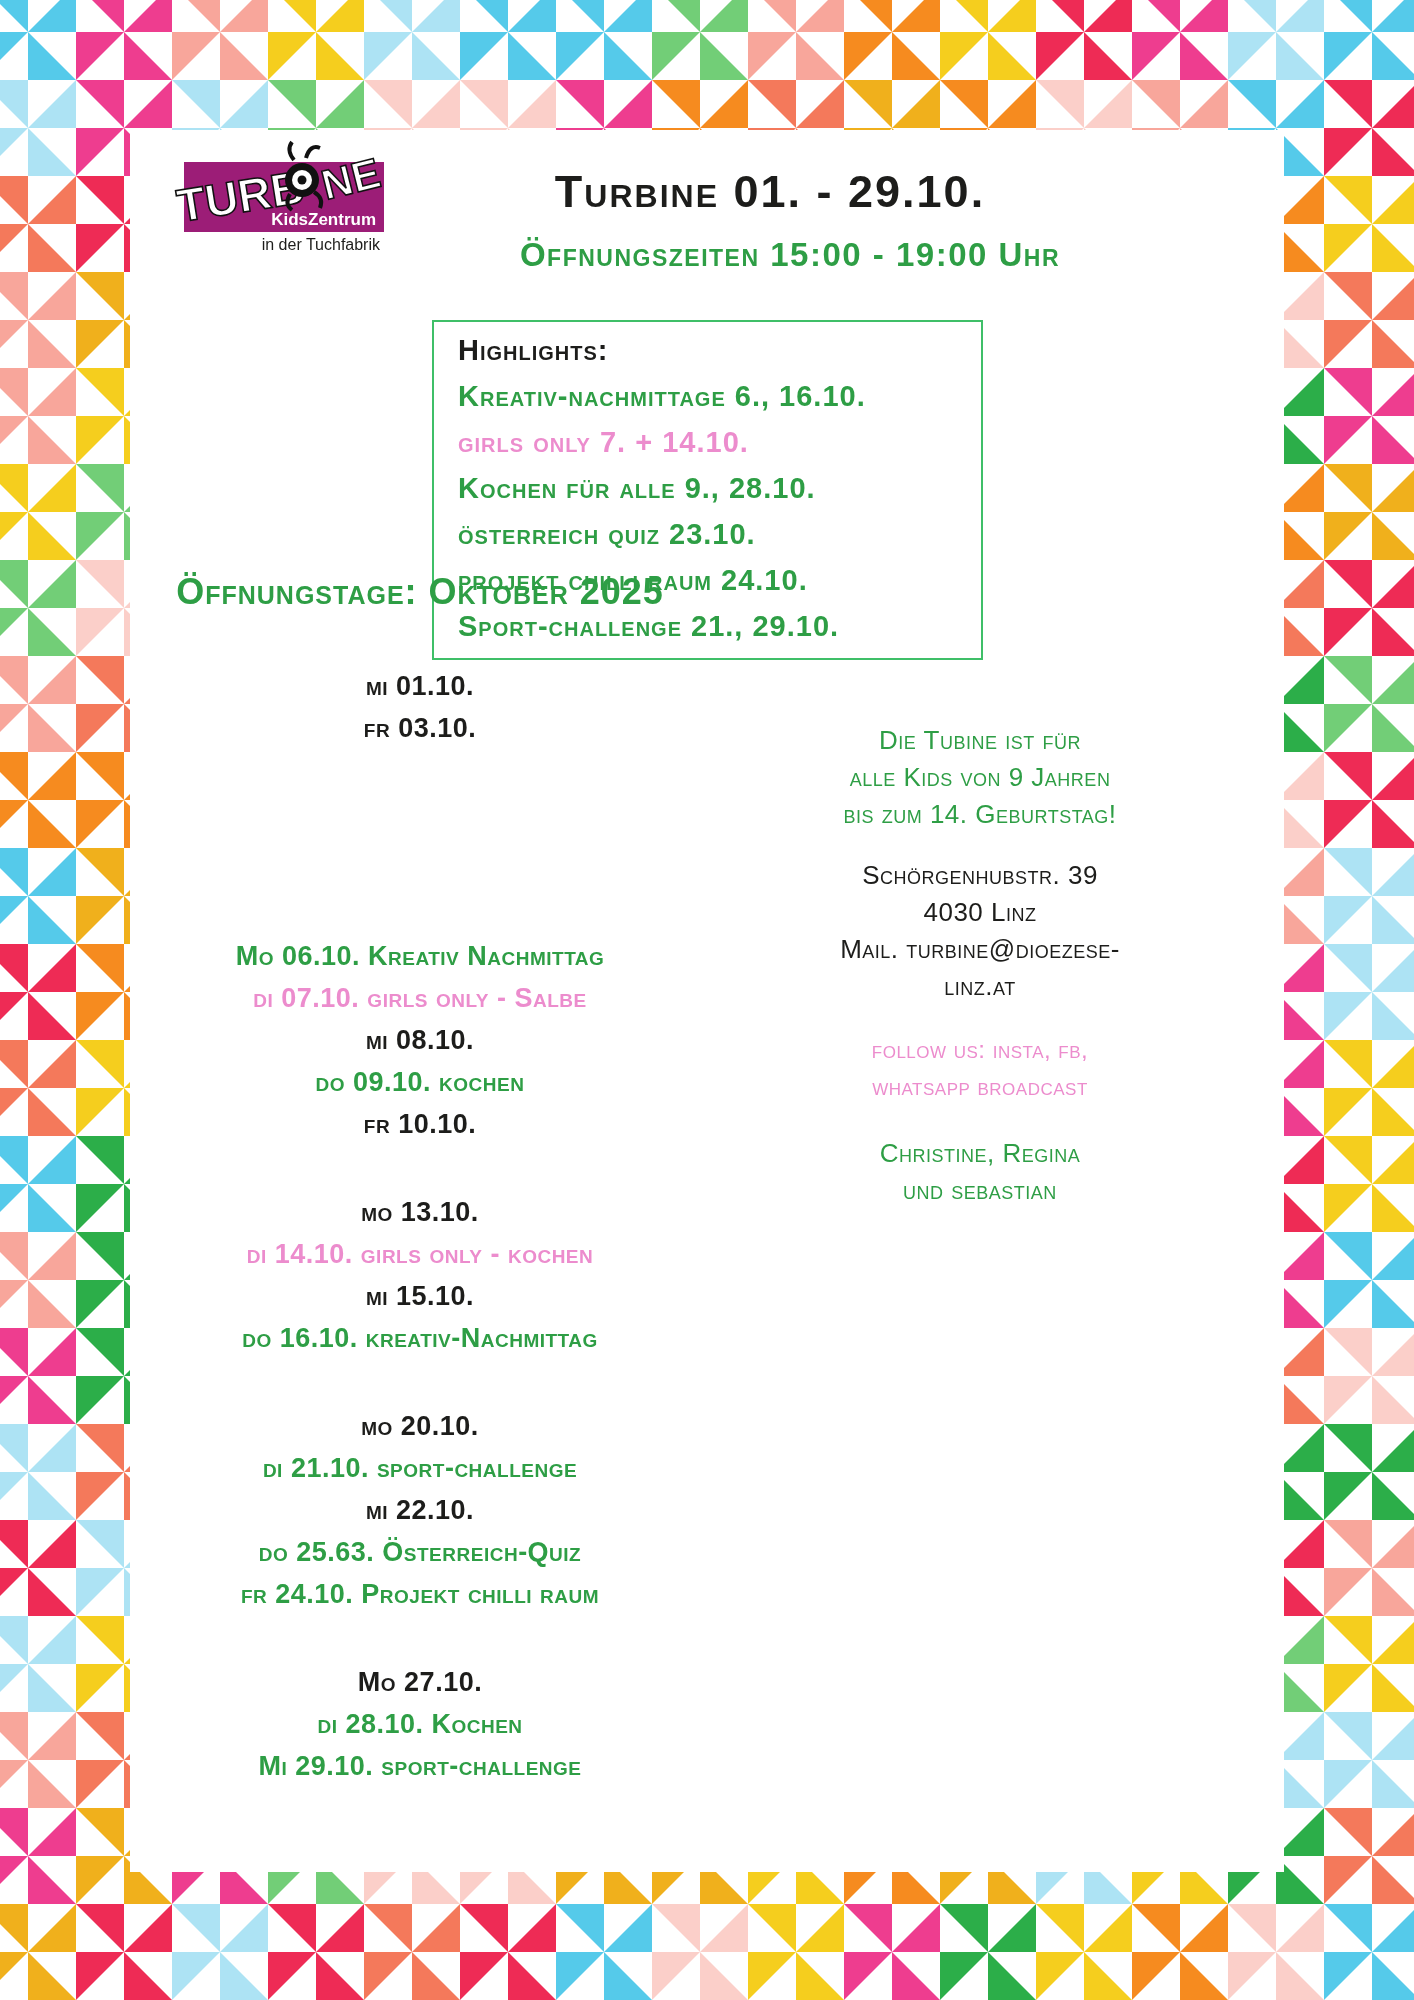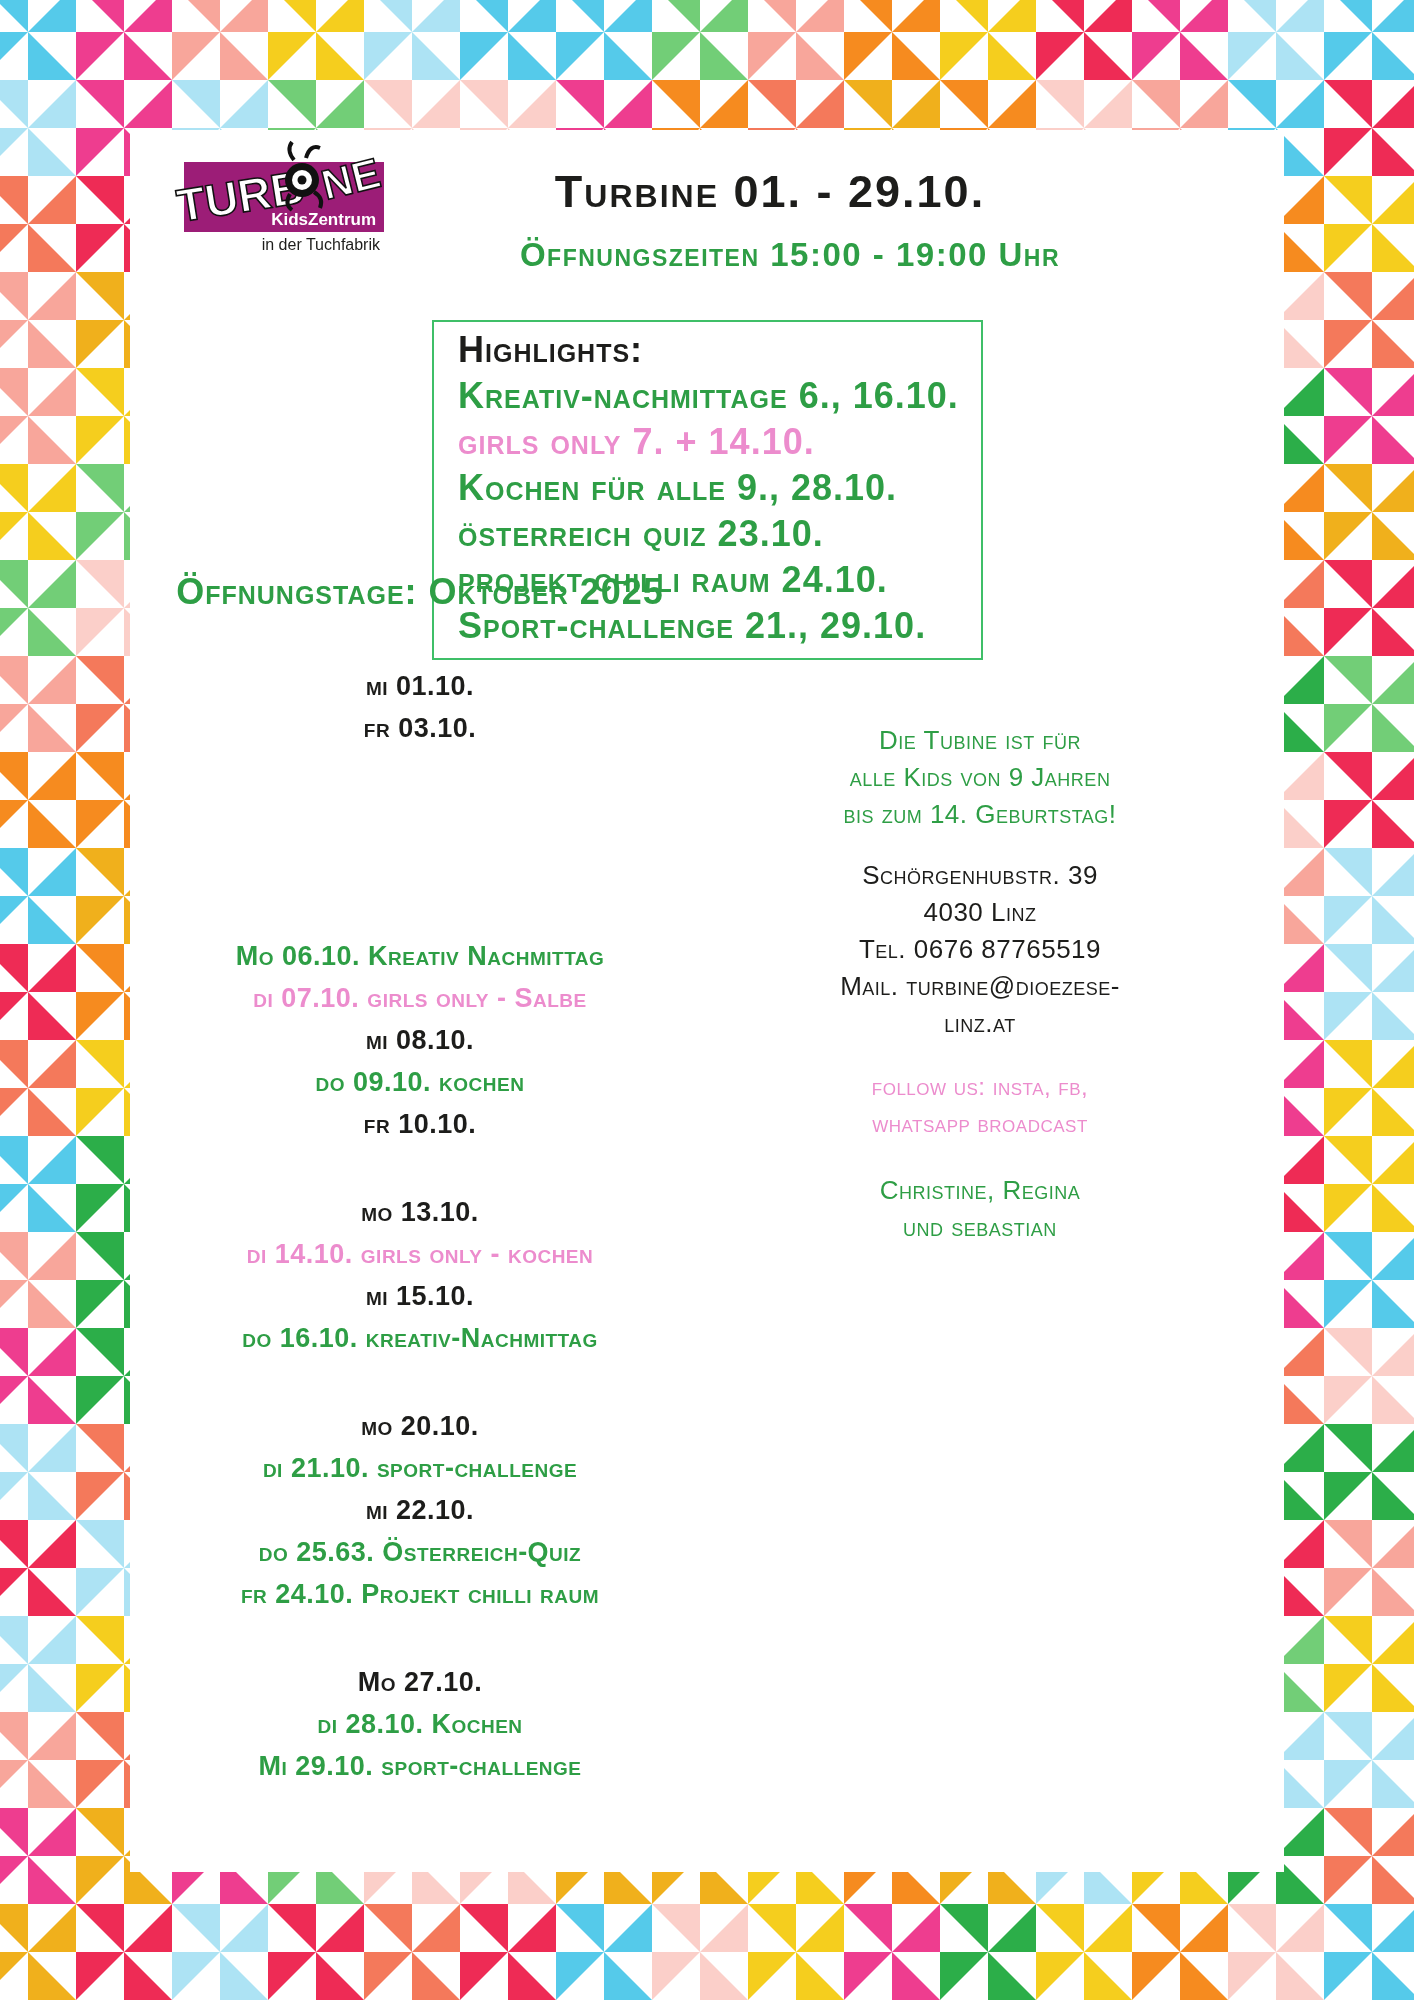--- a/index.html
+++ b/index.html
@@ -13,21 +13,21 @@
 
   #main-title { position:absolute; left:390px; top:166px; width:760px;
     text-align:center; font-size:45px; letter-spacing:2px; color:#1d1d1b;
     font-variant:small-caps; font-weight:bold; }
   #sub-title { position:absolute; left:420px; top:236px; width:740px;
     text-align:center; font-size:33px; letter-spacing:1.5px; color:#2e9e45;
     font-variant:small-caps; font-weight:bold; }
 
   #highlights-box { position:absolute; left:432px; top:320px; width:551px; height:340px;
     border:2px solid #3fbf68; background:#ffffff; padding:5px 0 0 24px; }
-  .hl-line { font-variant:small-caps; font-weight:bold; font-size:36px;
+  .hl-line { font-variant:small-caps; font-weight:bold; font-size:29px;
     line-height:46px; letter-spacing:1px; white-space:nowrap; }
 
   #left-col { position:absolute; left:110px; top:571px; width:620px; text-align:center; }
   #schedule-heading { font-variant:small-caps; font-weight:bold; font-size:36px;
     letter-spacing:1px; color:#2e9e45; line-height:42px; margin-bottom:52px; }
   .sched-group { margin-bottom:46px; }
   .sched-group.first { margin-bottom:186px; }
   .sched-line { font-variant:small-caps; font-weight:bold; font-size:27px;
     letter-spacing:0.5px; line-height:42px; white-space:nowrap; }
 
@@ -633,21 +633,20 @@
 
     <div id="right-col">
         <div class="info-block b1" style="color: rgb(46, 158, 69);">
           <div class="info-line">Die Tubine ist für</div>
           <div class="info-line">alle Kids von 9 Jahren</div>
           <div class="info-line">bis zum 14. Geburtstag!</div>
         </div>
         <div class="info-block b2" style="color: rgb(29, 29, 27);">
           <div class="info-line">Schörgenhubstr. 39</div>
           <div class="info-line">4030 Linz</div>
-          <div class="info-line">Tel. 0676 87765519</div>
           <div class="info-line">Mail. turbine@dioezese-</div>
           <div class="info-line">linz.at</div>
         </div>
         <div class="info-block b3" style="color: rgb(236, 140, 205);">
           <div class="info-line">follow us: insta, fb,</div>
           <div class="info-line">whatsapp broadcast</div>
         </div>
         <div class="info-block b5" style="color: rgb(46, 158, 69);">
           <div class="info-line">Christine, Regina</div>
           <div class="info-line">und sebastian</div>

